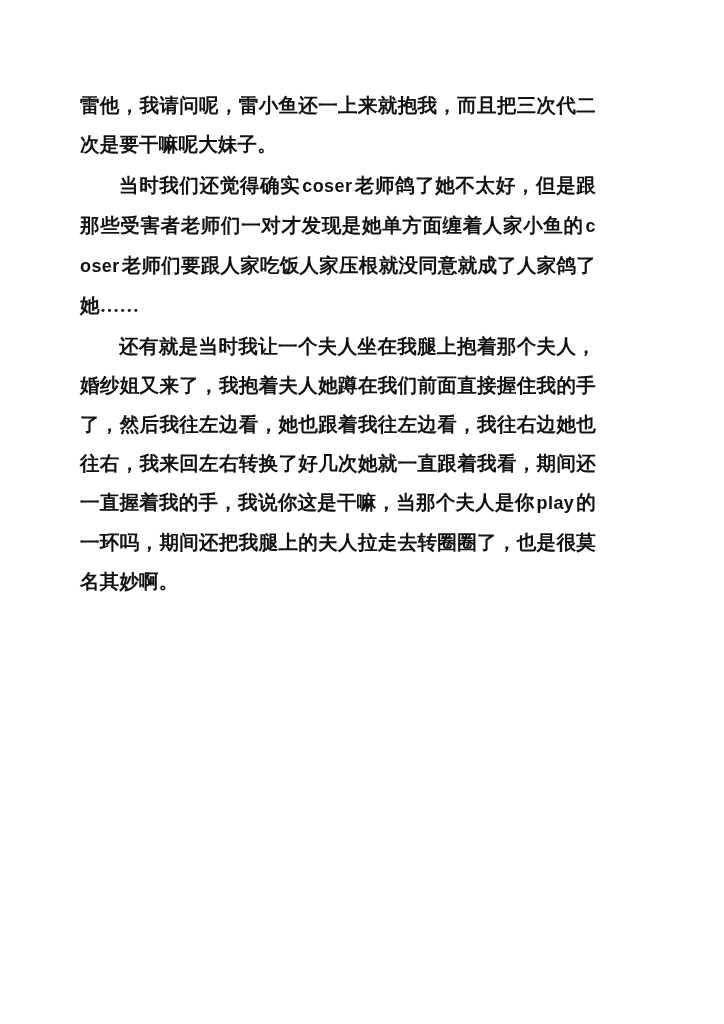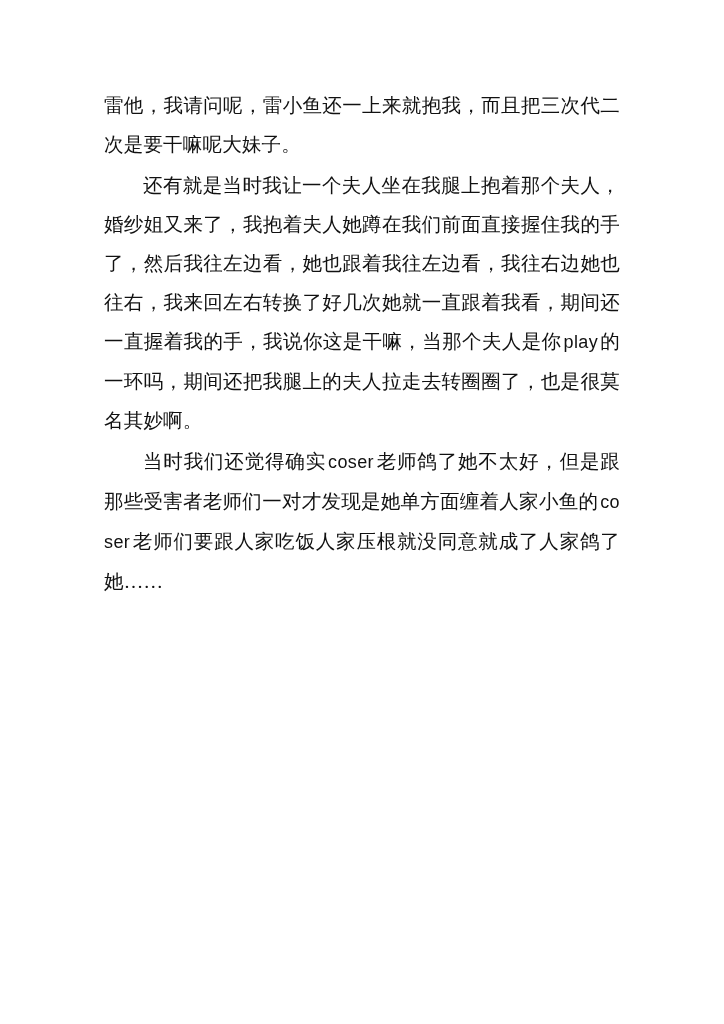--- a/index.html
+++ b/index.html
@@ -13,21 +13,22 @@
     font-family: "Liberation Serif", "DejaVu Serif", serif;
     color: #000000;
     overflow: hidden;
   }
   .page {
     position: relative;
     width: 724px;
     height: 1024px;
     background: #ffffff;
     box-sizing: border-box;
-    padding: 86px 104px 0 104px;
+    padding: 86px 104px 0 80px;
+    font-weight: bold;
   }
   .doc-body {
     width: 516px;
   }
   .para {
     margin: 0 0 2px 0;
     font-size: 19.5px;
     line-height: 39px;
     text-align: justify;
     text-justify: inter-ideograph;
@@ -49,22 +50,22 @@
 <body>
 
 <div class="page">
   <div class="doc-body">
 
     <p class="para">
       <span>雷他，我请问呢，雷小鱼还一上来就抱我，而且把三次代二次是要干嘛呢大妹子。</span>
     </p>
 
     <p class="para indent">
-      <span>还有就是当时我让一个夫人坐在我腿上抱着那个夫人，婚纱姐又来了，我抱着夫人她蹲在我们前面直接握住我的手了，然后我往左边看，她也跟着我往左边看，我往右边她也往右，我来回左右转换了好几次她就一直跟着我看，期间还一直握着我的手，我说你这是干嘛，当那个夫人是你</span><span class="latin">play</span><span>的一环吗，期间还把我腿上的夫人拉走去转圈圈了，也是很莫名其妙啊。</span>
+      <span>当时我们还觉得确实</span><span class="latin">coser</span><span>老师鸽了她不太好，但是跟那些受害者老师们一对才发现是她单方面缠着人家小鱼的</span><span class="latin">coser</span><span>老师们要跟人家吃饭人家压根就没同意就成了人家鸽了她……</span>
     </p>
 
     <p class="para indent">
-      <span>当时我们还觉得确实</span><span class="latin">coser</span><span>老师鸽了她不太好，但是跟那些受害者老师们一对才发现是她单方面缠着人家小鱼的</span><span class="latin">coser</span><span>老师们要跟人家吃饭人家压根就没同意就成了人家鸽了她……</span>
+      <span>还有就是当时我让一个夫人坐在我腿上抱着那个夫人，婚纱姐又来了，我抱着夫人她蹲在我们前面直接握住我的手了，然后我往左边看，她也跟着我往左边看，我往右边她也往右，我来回左右转换了好几次她就一直跟着我看，期间还一直握着我的手，我说你这是干嘛，当那个夫人是你</span><span class="latin">play</span><span>的一环吗，期间还把我腿上的夫人拉走去转圈圈了，也是很莫名其妙啊。</span>
     </p>
 
 
   </div>
 </div>
 
 </body></html>

